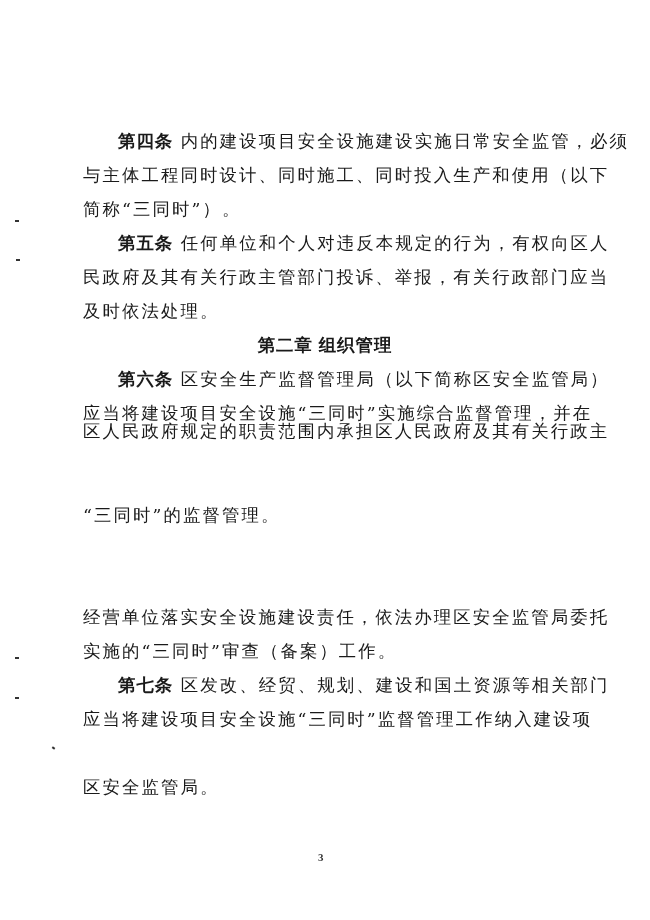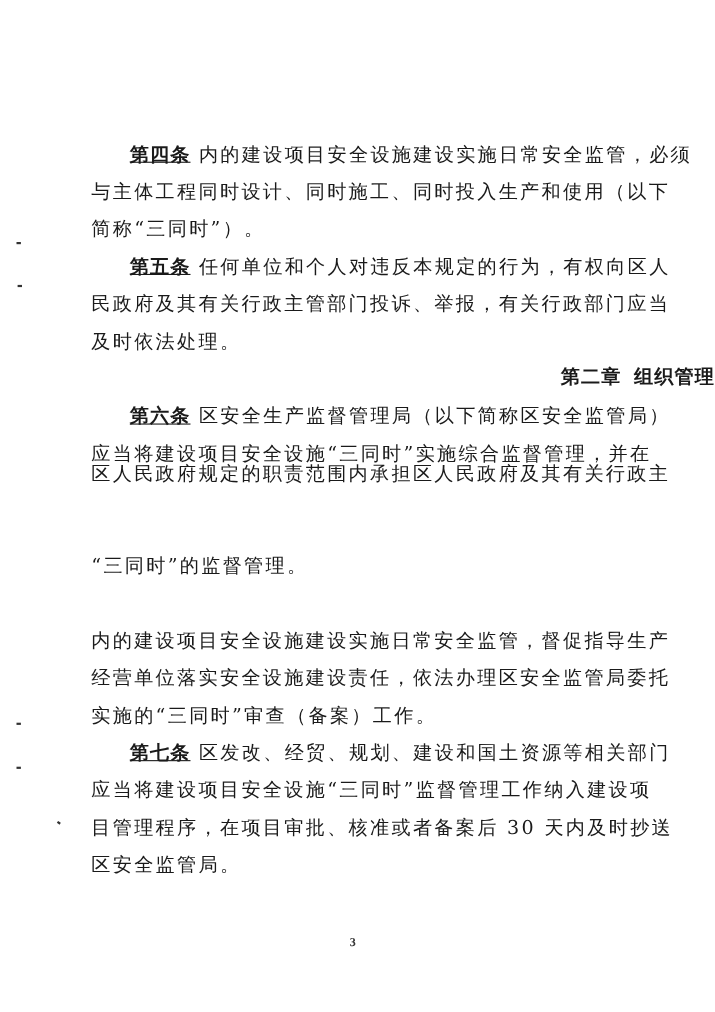--- a/index.html
+++ b/index.html
@@ -6,25 +6,25 @@
   body {
     width:650px; height:920px; background:#ffffff; position:relative; overflow:hidden;
     font-family: "DejaVu Serif", "Liberation Serif", serif; color:#1a1a1a;
   }
   .page { position:absolute; left:0; top:0; width:650px; height:920px; }
   .line {
     position:absolute; left:83px; width:490px; height:34px;
     font-size:17.4px; line-height:34px; letter-spacing:2.1px; white-space:nowrap;
   }
   .indent { left:118px; width:455px; }
-  .strong { font-weight:bold; font-family:"DejaVu Sans", "Liberation Sans", sans-serif; letter-spacing:1px;text-decoration:underline; }
+  .strong { font-weight:bold; font-family:"DejaVu Sans", "Liberation Sans", sans-serif; letter-spacing:1px; }
   .chapter {
-    position:absolute; left:0; width:650px; text-align:right; top:328px; height:34px;
+    position:absolute; left:0; width:650px; text-align:center; top:328px; height:34px;
     font-size:17.4px; line-height:34px; font-weight:bold;
-    font-family:Liberation Mono, monospace; letter-spacing:1px;
+    font-family:Liberation Sans, sans-serif; letter-spacing:1px;
   }
   .pagenum {
     position:absolute; left:318px; top:851px; font-size:11px; font-weight:bold;
     font-family:"Liberation Serif", serif; color:#333;
   }
   .mark { position:absolute; width:4px; height:2px; background:#333; }
 </style>
 </head>
 <body>
 
@@ -47,30 +47,28 @@
   <div class="chapter">第二章  组织管理</div>
 
   <div class="line indent" style="top:362px">
     <span class="strong">第六条</span>
     <span>区安全生产监督管理局（以下简称区安全监管局）</span>
   </div>
   <div class="line" style="top:396px">应当将建设项目安全设施“三同时”实施综合监督管理，并在</div>
   <div class="line" style="top:414px">区人民政府规定的职责范围内承担区人民政府及其有关行政主</div>
   <div class="line" style="top:498px">“三同时”的监督管理。</div>
 
-  <div class="line" style="top:566px">内的建设项目安全设施建设实施日常安全监管，督促指导生产</div>
   <div class="line" style="top:600px">经营单位落实安全设施建设责任，依法办理区安全监管局委托</div>
   <div class="line" style="top:634px">实施的“三同时”审查（备案）工作。</div>
 
   <div class="line indent" style="top:668px">
     <span class="strong">第七条</span>
     <span>区发改、经贸、规划、建设和国土资源等相关部门</span>
   </div>
   <div class="line" style="top:702px">应当将建设项目安全设施“三同时”监督管理工作纳入建设项</div>
-  <div class="line" style="top:736px">目管理程序，在项目审批、核准或者备案后 30 天内及时抄送</div>
   <div class="line" style="top:770px">区安全监管局。</div>
 
   <div class="pagenum">3</div>
 
   <div class="mark" style="left:15px; top:220px;"></div>
   <div class="mark" style="left:16px; top:259px;"></div>
   <div class="mark" style="left:15px; top:657px;"></div>
   <div class="mark" style="left:15px; top:697px;"></div>
   <div class="mark" style="left:52px; top:747px; width:3px; transform:rotate(35deg);"></div>
 

